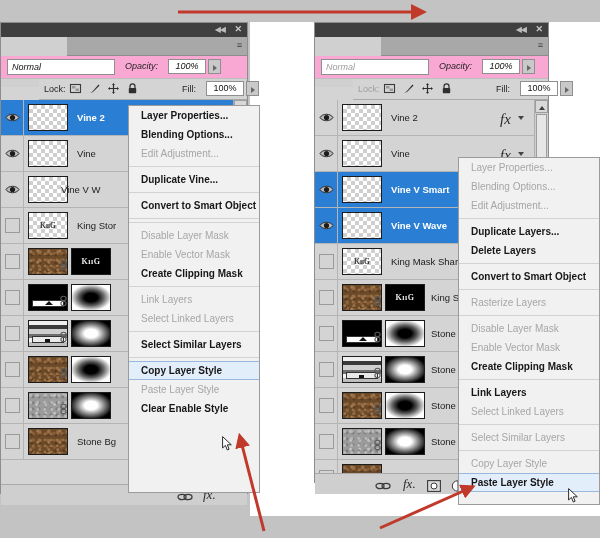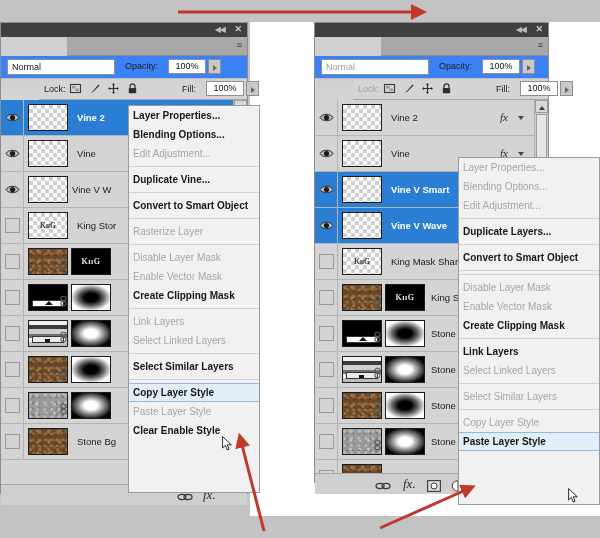--- a/index.html
+++ b/index.html
@@ -23,21 +23,21 @@
   .tb-close{position:absolute;right:5px;top:1px;color:#c9c9c9;font-size:9px;line-height:11px;font-weight:bold;}
 
   .tabrow{height:18px;background:#a8a8a8;position:relative;border-bottom:1px solid #8c8c8c;}
   .tab{
     position:absolute;left:0;top:0;height:18px;line-height:18px;
     padding:16px 14px;background:#d0d0d0;color:#2b2b2b;
     font-size:9px;font-weight:bold;letter-spacing:.4px;
   }
   .tab-menu{position:absolute;right:5px;top:3px;font-size:9px;color:#3b3b3b;line-height:11px;}
 
-  .row-blend{height:22px;position:relative;border-bottom:1px solid #bdbdbd;background:#3b82f6;}
+  .row-blend{height:22px;position:relative;border-bottom:1px solid #bdbdbd;background:#f9a8d4;font-style:italic;}
   .blend-select{
     position:absolute;left:6px;top:3px;width:108px;height:16px;background:#fff;
     border:1px solid #8f8f8f;box-sizing:border-box;
     font-size:9px;line-height:14px;padding-left:4px;color:#111;
   }
   .blend-select.dim{color:#9b9b9b;}
   .lbl{position:absolute;font-size:9px;color:#1e1e1e;top:5px;}
   .lbl.dim{color:#a0a0a0;}
   .numbox{
     position:absolute;top:3px;width:38px;height:15px;background:#fff;border:1px solid #8f8f8f;
@@ -83,35 +83,35 @@
   .thumb.grad{background:linear-gradient(180deg,#efefef 0 18%,#3a3a3a 18% 34%,#cfcfcf 34% 52%,#6e6e6e 52% 68%,#f2f2f2 68% 86%,#bdbdbd 86% 100%);}
   .thumb.kingtx{
     background-image:
       linear-gradient(45deg,#cfcfcf 25%,transparent 25%,transparent 75%,#cfcfcf 75%),
       linear-gradient(45deg,#cfcfcf 25%,transparent 25%,transparent 75%,#cfcfcf 75%);
     background-size:8px 8px;background-position:0 0,4px 4px;background-color:#fff;}
   .minithumb{position:absolute;top:4px;width:40px;height:27px;border:1px solid #1d1d1d;box-sizing:border-box;}
   .linkico{position:absolute;top:13px;width:9px;height:11px;}
   .lname{position:absolute;font-size:9.5px;color:#1b1b1b;top:12px;white-space:nowrap;}
   .lrow.sel .lname{color:#fff;font-weight:bold;}
-  .fxmark{position:absolute;font-size:11px;font-style:italic;color:#2b2b2b;font-family:"Liberation Serif",serif;}
+  .fxmark{position:absolute;font-size:15px;font-style:italic;color:#2b2b2b;font-family:"Liberation Serif",serif;}
   .tri{position:absolute;width:0;height:0;border-left:3px solid transparent;border-right:3px solid transparent;border-top:4px solid #444;}
 
   .scrollcol{position:absolute;right:0;top:0;bottom:0;width:13px;background:#cfcfcf;border-left:1px solid #aeaeae;}
   .scrollup{position:absolute;left:0;top:0;width:13px;height:13px;background:#d8d8d8;border:1px solid #9d9d9d;box-sizing:border-box;}
   .scrollup:after{content:"";position:absolute;left:3px;top:5px;width:0;height:0;
     border-left:3px solid transparent;border-right:3px solid transparent;border-bottom:4px solid #3d3d3d;}
   .scrollthumb{position:absolute;left:1px;width:11px;background:#e6e6e6;border:1px solid #9d9d9d;box-sizing:border-box;}
 
   .panel-footer{height:20px;background:#cfcfcf;border-top:1px solid #a9a9a9;position:relative;}
   .footico{position:absolute;top:4px;}
 
   
   .menu{background:#f1f1f1;border:1px solid #9b9b9b;box-sizing:border-box;}
-  .mi{height:19px;line-height:19px;padding-left:4px;font-size:10px;color:#171717;font-weight:bold;white-space:nowrap;position:relative;}
+  .mi{height:19px;line-height:19px;padding-left:12px;font-size:10px;color:#171717;font-weight:bold;white-space:nowrap;position:relative;}
   .mi.dis{color:#a6a6a6;font-weight:normal;}
   .mi.hov{background:#e3eefb;border-top:1px solid #9ab7dd;border-bottom:1px solid #9ab7dd;height:17px;line-height:17px;}
   .msep{height:1px;background:#d2d2d2;margin:3px 0;}
 
   .cursor{position:absolute;width:11px;height:16px;}
 
   
   svg.arrows{position:absolute;left:0;top:0;width:600px;height:538px;pointer-events:none;}
 </style>
 </head>
@@ -198,21 +198,21 @@
         <span class="thumb chk"></span>
         <span class="lname" style="left: 76px;">Vine</span>
       </div>
       <div class="lrow">
         <span class="eye"><svg width="15" height="13" viewBox="0 0 15 13">
             <path d="M1 6.5 C3.5 2.2 11.5 2.2 14 6.5 C11.5 10.8 3.5 10.8 1 6.5 Z" fill="#bdbdbd" stroke="#2b2b2b" stroke-width="1"></path>
             <circle cx="7.5" cy="6.5" r="2.6" fill="#1c1c1c"></circle>
           </svg></span>
         <span class="divv"></span>
         <span class="thumb chk"></span>
-        <span class="lname" style="left: 71px;">Vine V W</span>
+        <span class="lname" style="left: 60px;">Vine V W</span>
       </div>
       <div class="lrow">
         <span class="eyebox"></span>
         <span class="divv"></span>
         <span class="thumb kingtx">
           <div style="position:absolute;left:0;top:0;right:0;bottom:0;display:flex;align-items:center;justify-content:center;color:#3a3a3a;font-size:7.5px;font-weight:bold;font-family:'Liberation Serif',serif;">KııG</div>
         </span>
         <span class="lname" style="left: 76px;">King Stor</span>
       </div>
       <div class="lrow">
@@ -298,21 +298,20 @@
 
 <div class="menu abs" id="left-menu" style="left:128px;top:105px;width:132px;height:388px;">
     <div class="mi">Layer Properties...</div>
     <div class="mi">Blending Options...</div>
     <div class="mi dis">Edit Adjustment...</div>
     <div class="msep"></div>
     <div class="mi">Duplicate Vine...</div>
     <div class="msep"></div>
     <div class="mi">Convert to Smart Object</div>
     <div class="msep"></div>
-    <div class="mi dis">Rasterize Layer</div>
     <div class="msep"></div>
     <div class="mi dis">Disable Layer Mask</div>
     <div class="mi dis">Enable Vector Mask</div>
     <div class="mi">Create Clipping Mask</div>
     <div class="msep"></div>
     <div class="mi dis">Link Layers</div>
     <div class="mi dis">Select Linked Layers</div>
     <div class="msep"></div>
     <div class="mi">Select Similar Layers</div>
     <div class="msep"></div>
@@ -523,23 +522,25 @@
     </span>
   </div>
 </div>
 
 <div class="menu abs" id="right-menu" style="left:458px;top:157px;width:142px;height:348px;">
     <div class="mi dis">Layer Properties...</div>
     <div class="mi dis">Blending Options...</div>
     <div class="mi dis">Edit Adjustment...</div>
     <div class="msep"></div>
     <div class="mi">Duplicate Layers...</div>
+    <div class="mi">Delete Layers</div>
     <div class="msep"></div>
     <div class="mi">Convert to Smart Object</div>
     <div class="msep"></div>
+    <div class="mi dis">Rasterize Layers</div>
     <div class="msep"></div>
     <div class="mi dis">Disable Layer Mask</div>
     <div class="mi dis">Enable Vector Mask</div>
     <div class="mi">Create Clipping Mask</div>
     <div class="msep"></div>
     <div class="mi">Link Layers</div>
     <div class="mi dis">Select Linked Layers</div>
     <div class="msep"></div>
     <div class="mi dis">Select Similar Layers</div>
     <div class="msep"></div>

